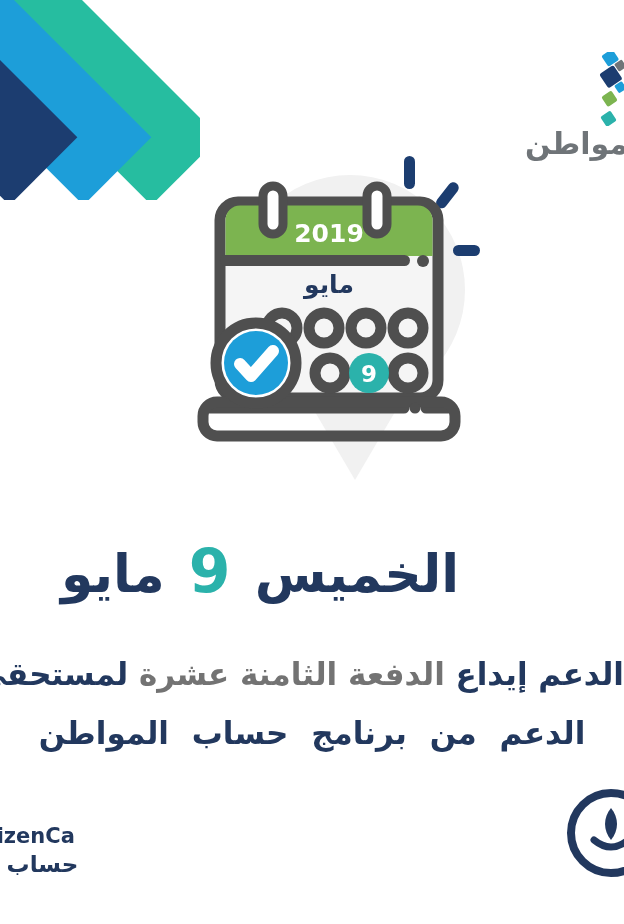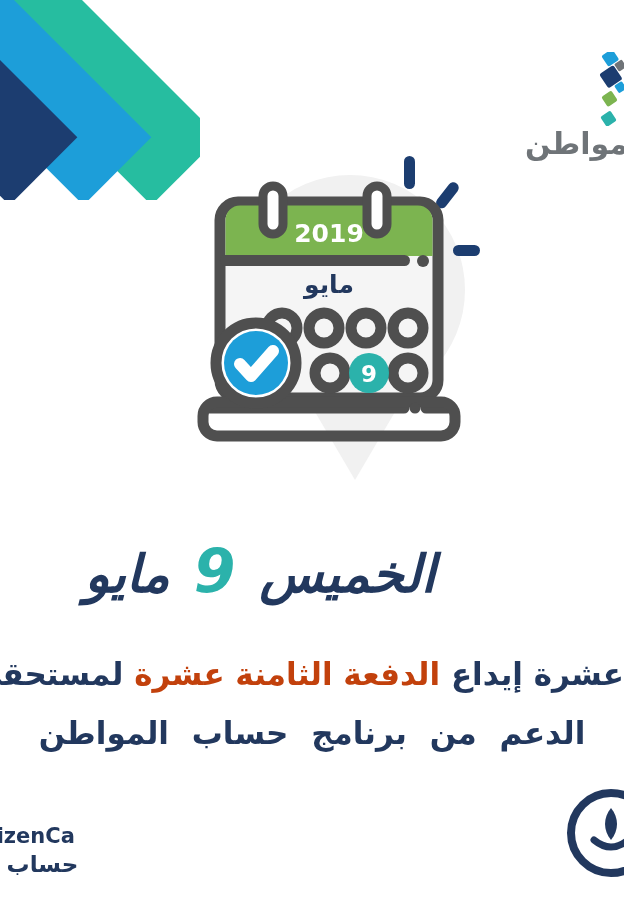--- a/index.html
+++ b/index.html
@@ -107,21 +107,20 @@
     top: 537px;
     left: 0;
     width: 520px;
     text-align: center;
     font-size: 52px;
     font-weight: 700;
     line-height: 1.15;
     color: #22385e;
     white-space: nowrap;
     direction: rtl;
-    font-style: italic;
   }
   .headline .accent {
     color: #2bb2ab;
     font-size: 60px;
     padding: 0 6px;
   }
 
   
   .body-copy {
     position: absolute;
@@ -132,21 +131,21 @@
     text-align: center;
   }
   .body-line {
     font-size: 31px;
     font-weight: 700;
     color: #22385e;
     line-height: 1.9;
     white-space: nowrap;
   }
   .body-line .teal {
-    color: #c2410c;
+    color: #737373;
   }
   .body-line.spaced {
     letter-spacing: 2px;
     word-spacing: 12px;
   }
 
   
   .footer-left {
     position: absolute;
     bottom: 44px;
@@ -260,21 +259,21 @@
   </div>
 
   <div class="headline">
     <span>الخميس</span>
     <span class="accent">9</span>
     <span>مايو</span>
   </div>
 
   <div class="body-copy">
     <div class="body-line">
-      <span>عشرة إيداع</span>
+      <span>الدعم إيداع</span>
       <span class="teal">الدفعة الثامنة عشرة</span>
       <span>لمستحقي</span>
     </div>
     <div class="body-line spaced">الدعم من برنامج حساب المواطن</div>
   </div>
 
   <div class="footer-left">
     <div class="footer-latin">CitizenCa</div>
     <div class="footer-arabic">حساب الم</div>
   </div>

